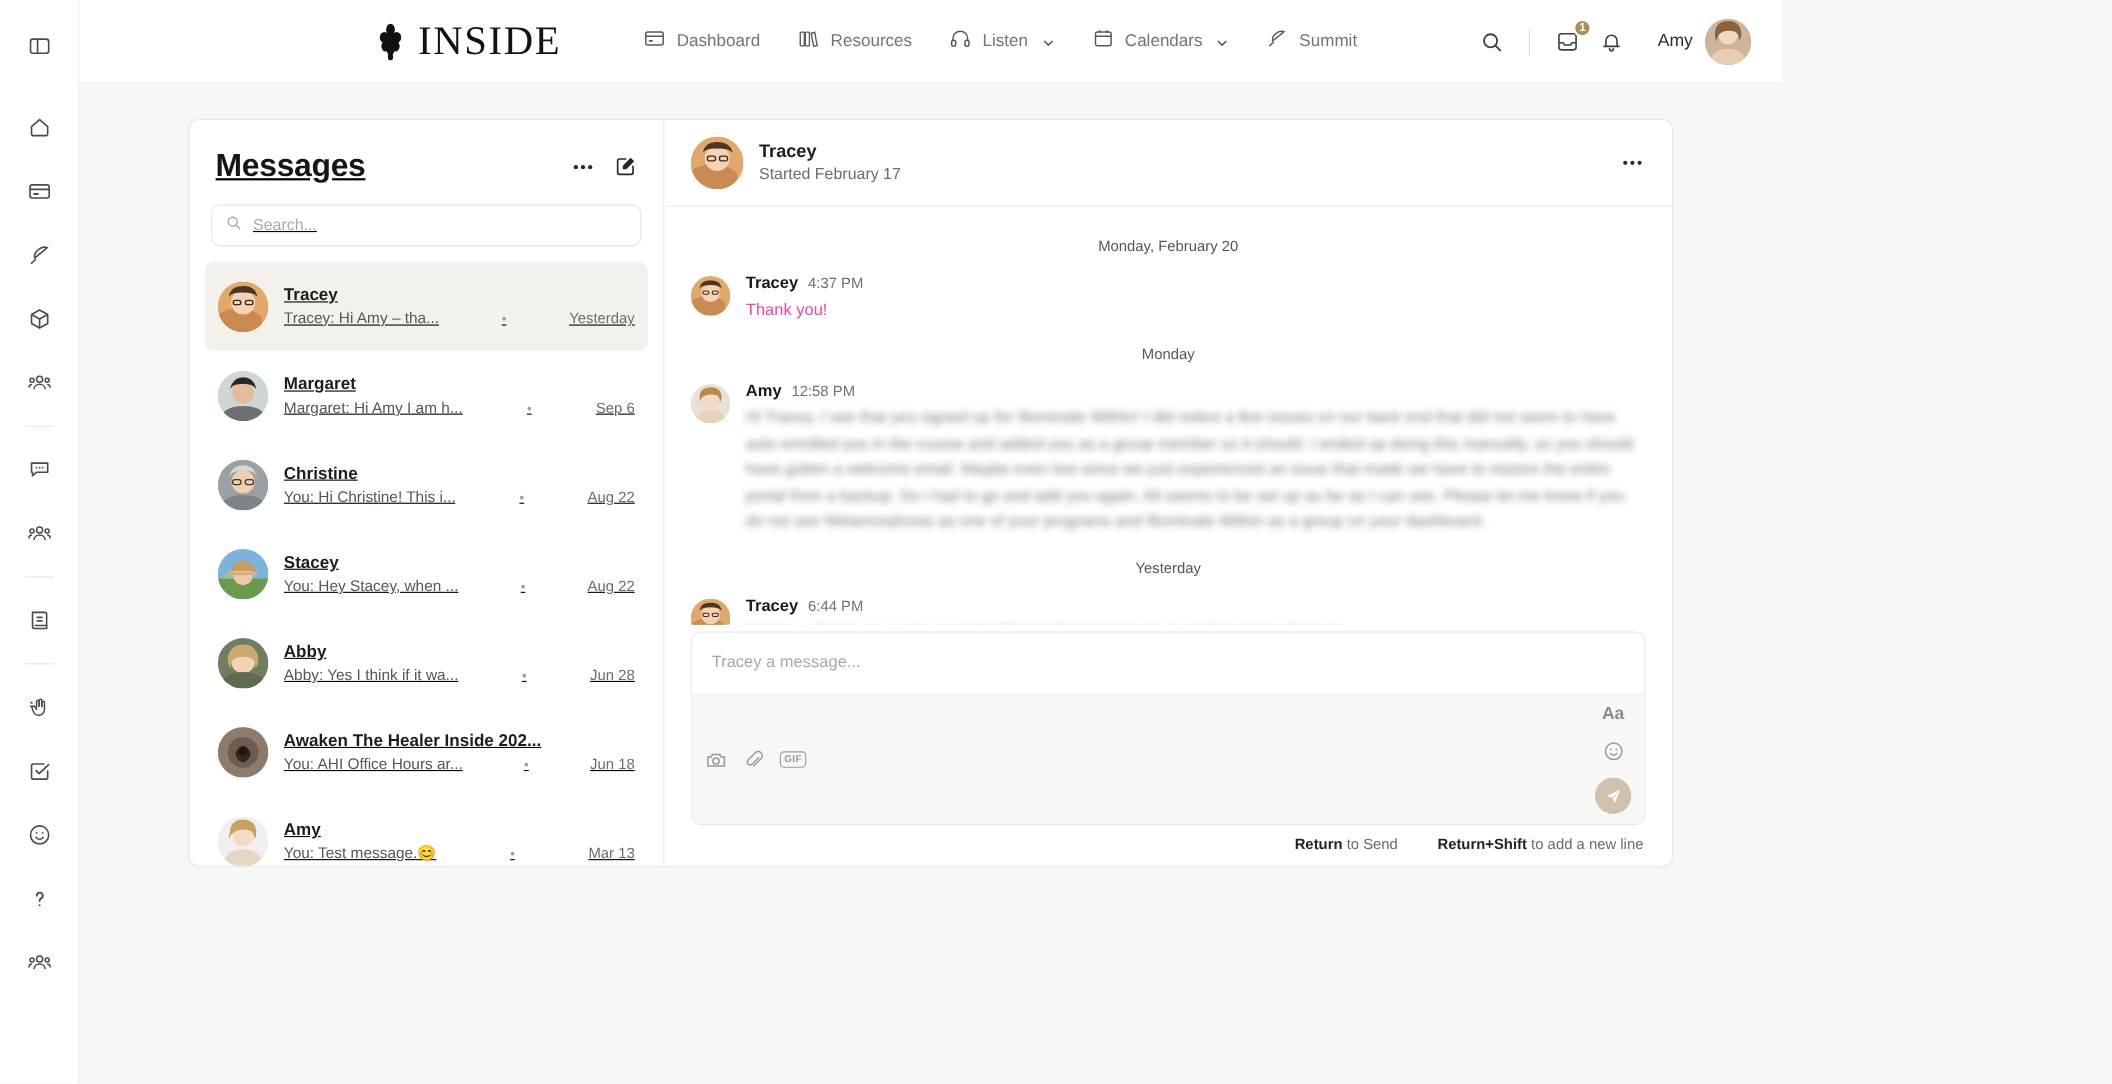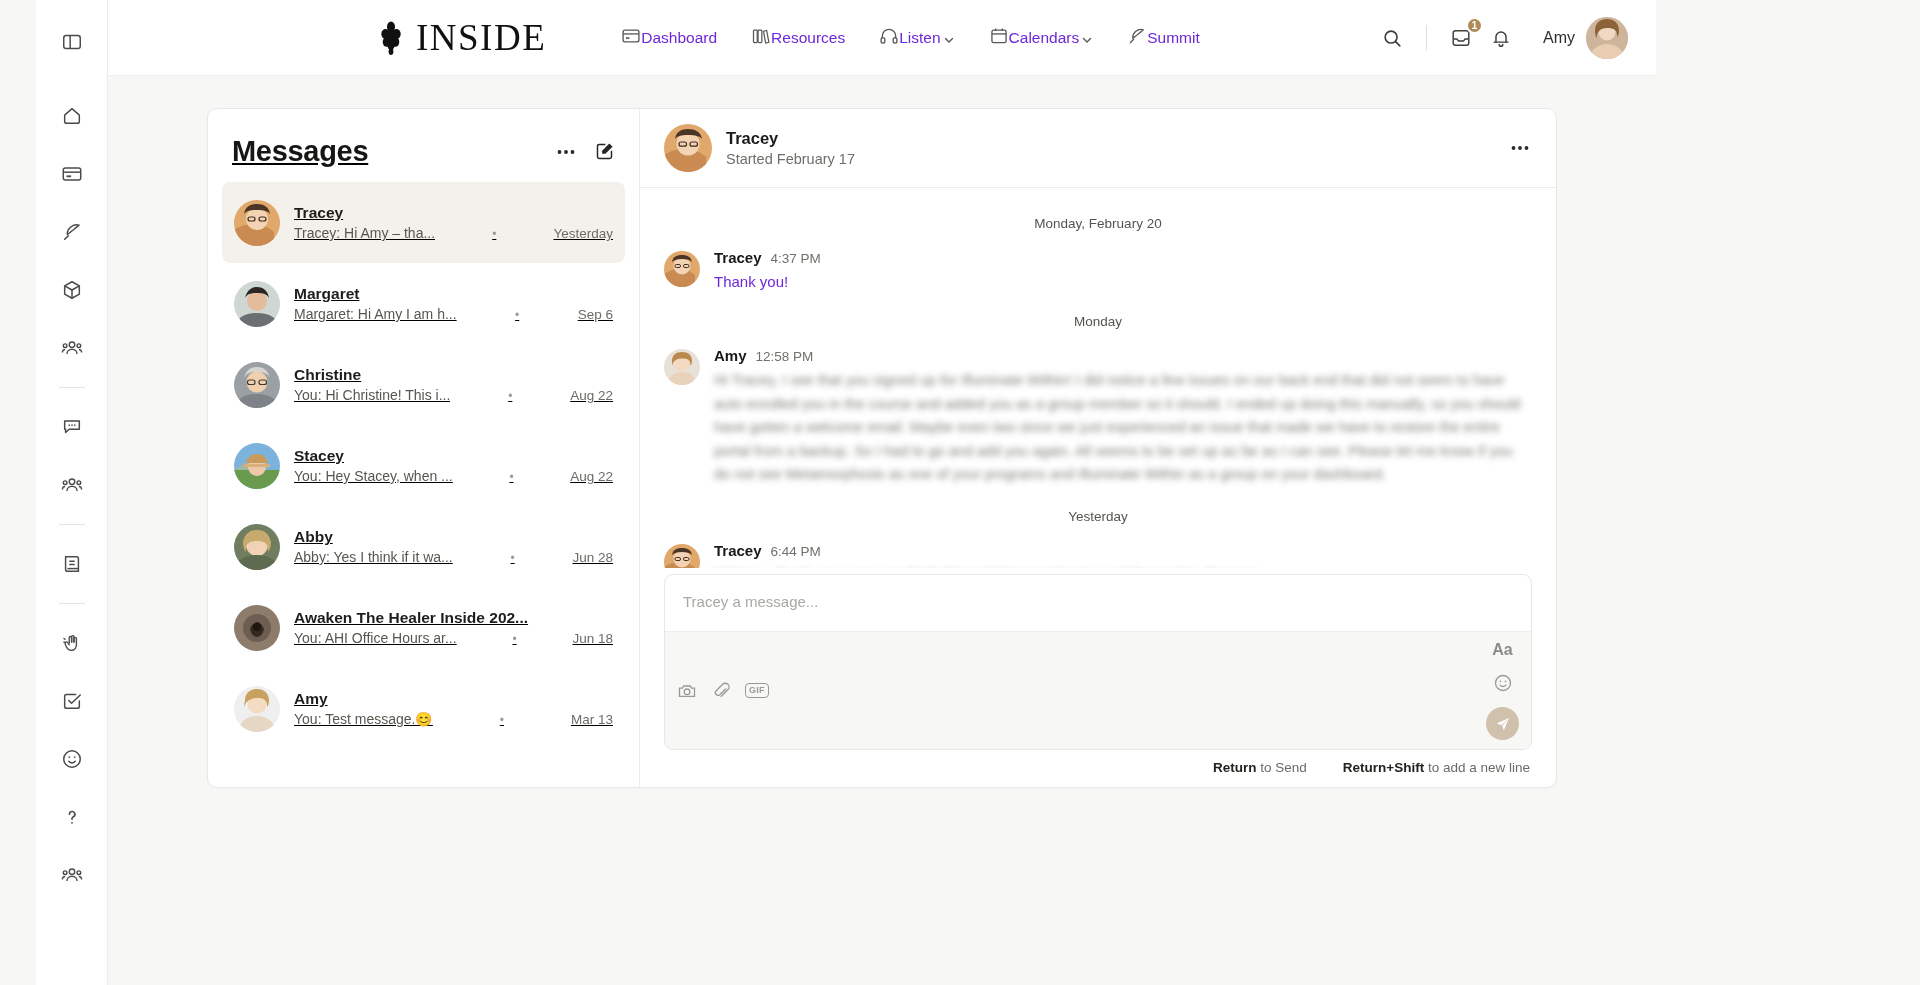--- a/index.html
+++ b/index.html
@@ -3,21 +3,21 @@
 <meta charset="utf-8">
 <style>
   * { box-sizing: border-box; margin: 0; padding: 0; }
   html, body {
     width: 1920px; height: 985px;
     font-family: "Liberation Sans", sans-serif;
     background: #f7f7f6;
     overflow: hidden;
     -webkit-font-smoothing: antialiased;
   }
-  .app { position: relative; width: 1620px; height: 985px; display: flex; margin-left: 36px; }
+  .app { position: relative; width: 1620px; height: 985px; display: flex; }
 
   
   .rail {
     width: 72px; height: 985px;
     background: #ffffff;
     border-right: 1px solid #ececec;
     display: flex; flex-direction: column; align-items: center;
     padding-top: 20px;
     flex: 0 0 72px;
   }
@@ -48,22 +48,22 @@
   }
   .brand-mark { width: 30px; height: 34px; color: #111; }
   .brand-mark svg { width: 30px; height: 34px; display:block; }
   .brand-text {
     font-family: "Liberation Serif", serif;
     font-size: 37px; letter-spacing: 1.5px; color: #111; line-height: 1;
     font-weight: 400;
   }
   .nav { display: flex; align-items: center; gap: 0; margin-left: 58px; }
   .nav-item {
-    display: flex; align-items: center; 
-    padding: 8px 17px; color: #6d28d9; font-size: 15.5px; cursor: pointer;
+    display: flex; align-items: center; gap: 10px;
+    padding: 8px 17px; color: #737373; font-size: 15.5px; cursor: pointer;
     white-space: nowrap;
   }
   .nav-item svg { width: 20px; height: 20px; flex: 0 0 20px; color: #585856; }
   .nav-caret { width: 12px; height: 12px; margin-left: 2px; }
   .nav-caret svg { width: 12px; height: 12px; }
 
   .top-right {
     margin-left: auto; display: flex; align-items: center; gap: 0;
   }
   .top-icon {
@@ -160,21 +160,21 @@
 
   .msgs { flex: 1; overflow: hidden; padding: 20px 24px 0 24px; min-height: 0; }
   .day-sep { text-align: center; font-size: 13.5px; color: #55554f; margin: 8px 0 18px 0; }
   .msg { display: flex; gap: 14px; margin-bottom: 22px; }
   .msg-av { width: 36px; height: 36px; flex: 0 0 36px; border-radius: 50%; overflow: hidden; margin-top: 2px; }
   .msg-av svg { display:block; width: 36px; height: 36px; }
   .msg-main { min-width: 0; flex: 1; }
   .msg-meta { display: flex; align-items: baseline; gap: 9px; margin-bottom: 5px; }
   .msg-author { font-size: 15px; font-weight: 700; color: #191917; }
   .msg-time { font-size: 13.5px; color: #71716b; }
-  .msg-text { font-size: 15px; color: #6d28d9; line-height: 1.42; }
+  .msg-text { font-size: 15px; color: #ec4899; line-height: 1.42; }
   .msg-text.redacted {
     filter: blur(3.4px); color: #7e7e78; user-select: none;
     line-height: 1.62; font-size: 14.5px;
   }
 
   
   .composer-wrap { padding: 6px 24px 12px 24px; flex: 0 0 auto; }
   .composer {
     border: 1px solid #e6e6e3; border-radius: 9px; overflow: hidden; background: #fff;
   }
@@ -453,20 +453,29 @@
               </div>
               <div class="ico-btn">
                 <svg viewBox="0 0 24 24" fill="none" stroke="currentColor" stroke-width="1.7" stroke-linejoin="round">
                     <path d="M13 4H6a2 2 0 0 0-2 2v12a2 2 0 0 0 2 2h12a2 2 0 0 0 2-2v-7"></path>
                     <path d="M17.5 2.8l3.7 3.7-8.2 8.2H9.3v-3.7z" fill="currentColor" stroke="none"></path>
                   </svg>
               </div>
             </div>
           </div>
 
+          <div class="search-wrap">
+            <div class="search-box">
+              <span><svg viewBox="0 0 24 24" fill="none" stroke="currentColor" stroke-width="2" stroke-linecap="round">
+                    <circle cx="10.5" cy="10.5" r="6.5"></circle>
+                    <line x1="15.5" y1="15.5" x2="20.5" y2="20.5"></line>
+                  </svg></span>
+              <input class="search-input" value="" placeholder="Search..." style="">
+            </div>
+          </div>
 
           <div class="conv-list">
 
             <div class="conv active">
               <span class="conv-av">
                 <svg viewBox="0 0 46 46">
                     <rect width="46" height="46" fill="#e0a86a"></rect>
                     <path d="M0 30c6-4 12-6 18-6 9 0 16 3 22 8v14H0z" fill="#c98b52"></path>
                     <circle cx="23" cy="19" r="11" fill="#f3d3b3"></circle>
                     <path d="M10 14c1-7 6-10 13-10s12 3 13 10c-2-3-6-4-13-4s-11 1-13 4z" fill="#4a3526"></path>

